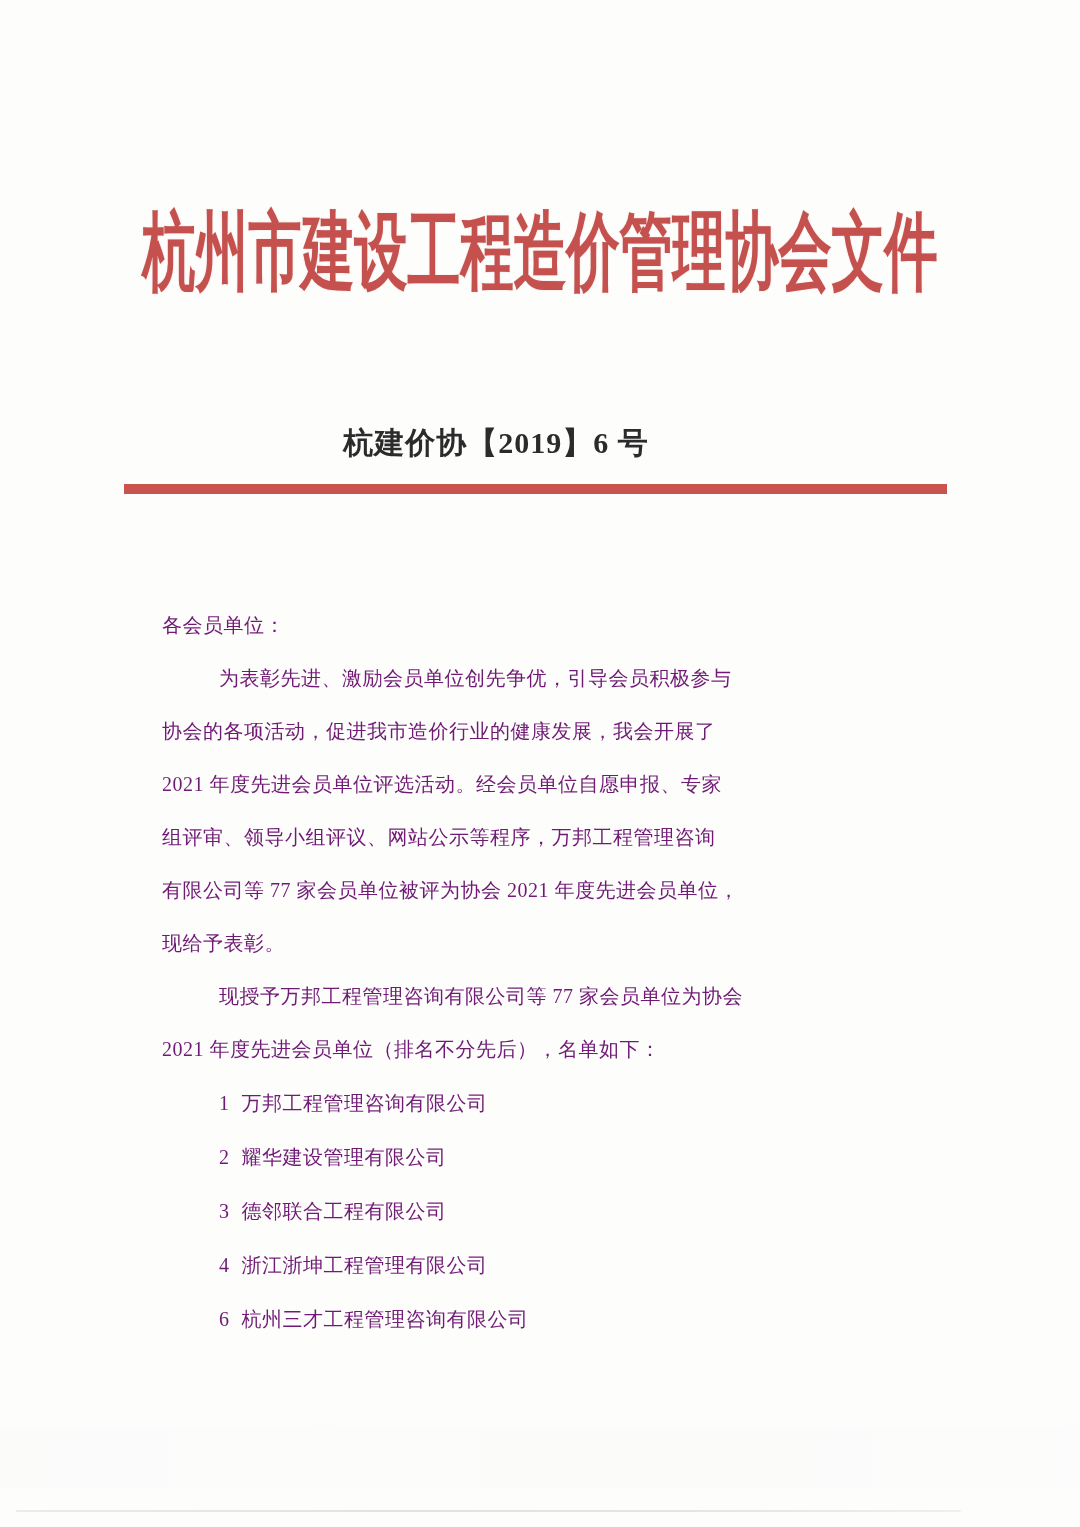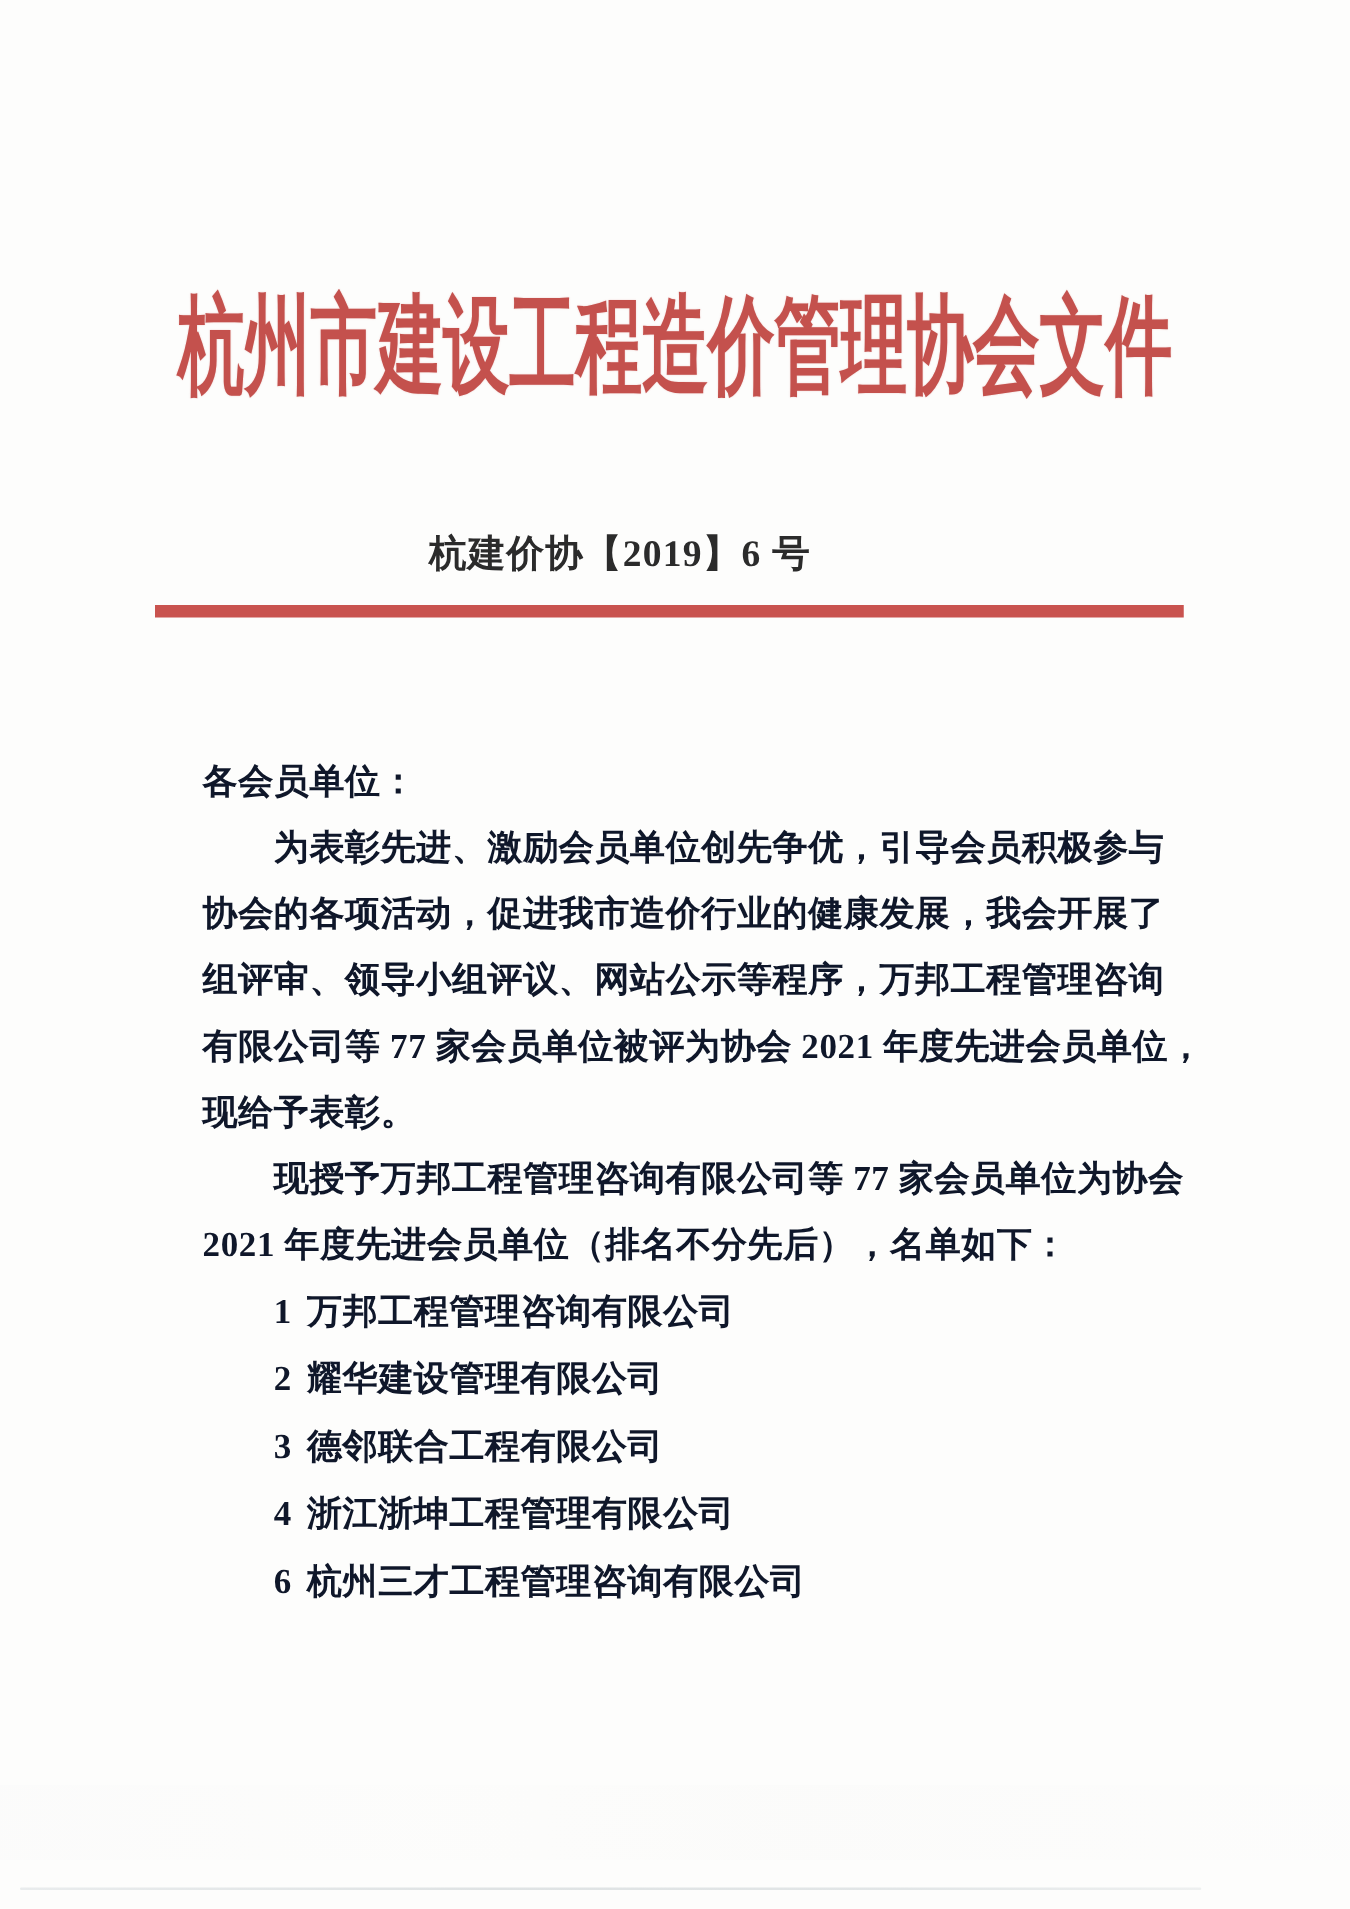--- a/index.html
+++ b/index.html
@@ -35,21 +35,21 @@
   }
 
   
   .letterhead {
     position: absolute;
     top: 226px;
     left: 0;
     width: 100%;
     height: 104px;
     display: flex;
-    align-items: center;
+    align-items: flex-start;
     justify-content: center;
   }
   .letterhead-inner {
     display: inline-block;
     font-size: 53px;
     font-weight: bold;
     letter-spacing: 0px;
     color: #c4514d;
     white-space: nowrap;
     transform: scaleY(1.62);
@@ -101,23 +101,22 @@
     color: #232323;
     letter-spacing: 1px;
   }
 
   
   .body-block {
     position: absolute;
     top: 599px;
     left: 162px;
     width: 766px;
-    font-size: 28px;
-    color: #0f172a;
-    font-weight: bold;
+    font-size: 20px;
+    color: #701a75;
   }
   .line {
     height: 53px;
     line-height: 53px;
     white-space: nowrap;
     letter-spacing: 0.5px;
   }
   .indent { padding-left: 57px; }
 
   .list-line { height: 54px; line-height: 54px; }
@@ -141,20 +140,21 @@
 
   <div class="red-rule"></div>
 
 
   <div class="body-block">
 
     <div class="line">各会员单位：</div>
 
     <div class="line indent">为表彰先进、激励会员单位创先争优，引导会员积极参与</div>
     <div class="line">协会的各项活动，促进我市造价行业的健康发展，我会开展了</div>
+    <div class="line">2021 年度先进会员单位评选活动。经会员单位自愿申报、专家</div>
     <div class="line">组评审、领导小组评议、网站公示等程序，万邦工程管理咨询</div>
     <div class="line">有限公司等 77 家会员单位被评为协会 2021 年度先进会员单位，</div>
     <div class="line">现给予表彰。</div>
 
     <div class="line indent">现授予万邦工程管理咨询有限公司等 77 家会员单位为协会</div>
     <div class="line">2021 年度先进会员单位（排名不分先后），名单如下：</div>
 
     <div class="line list-line indent">
       <span class="item-num">1</span><span>万邦工程管理咨询有限公司</span>
     </div>

